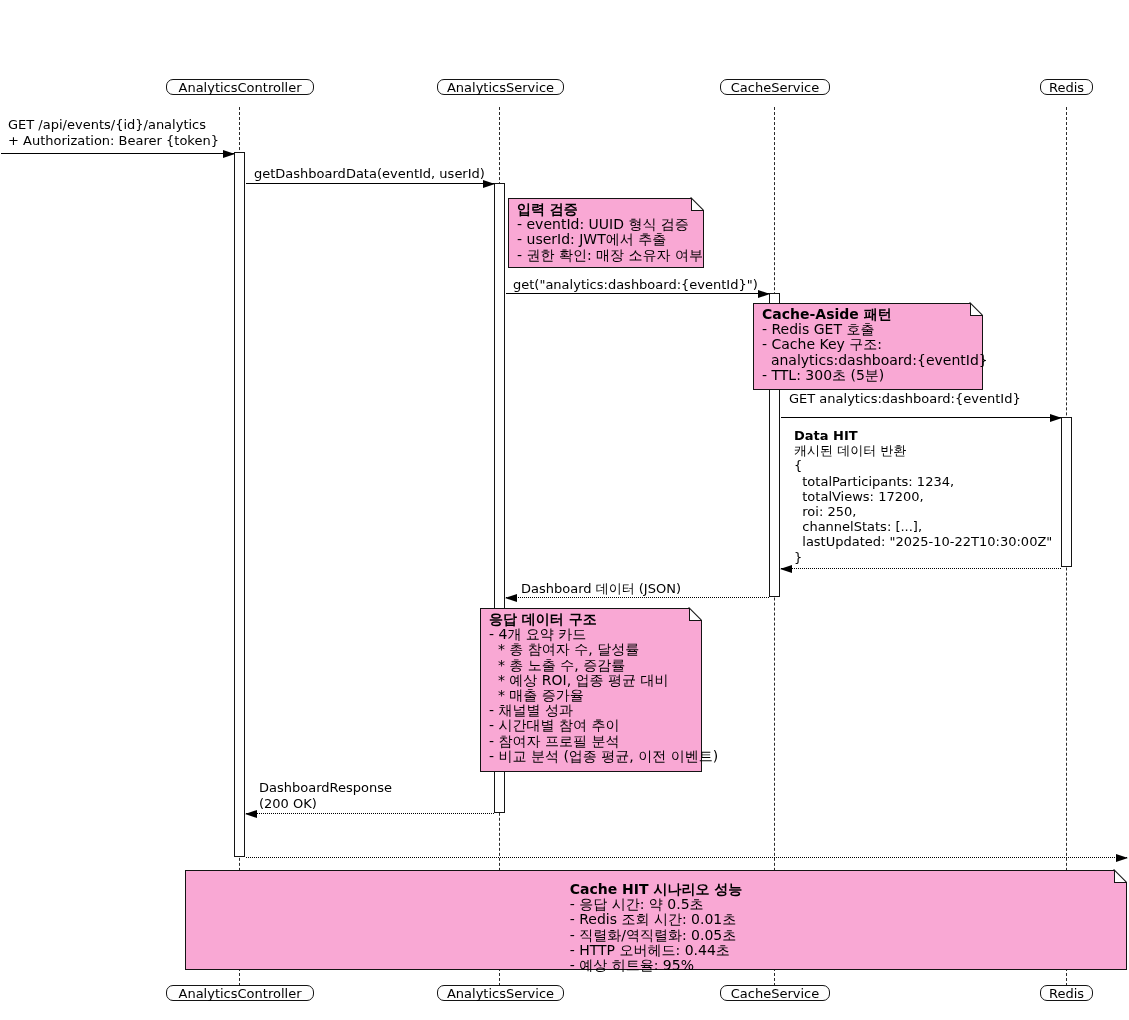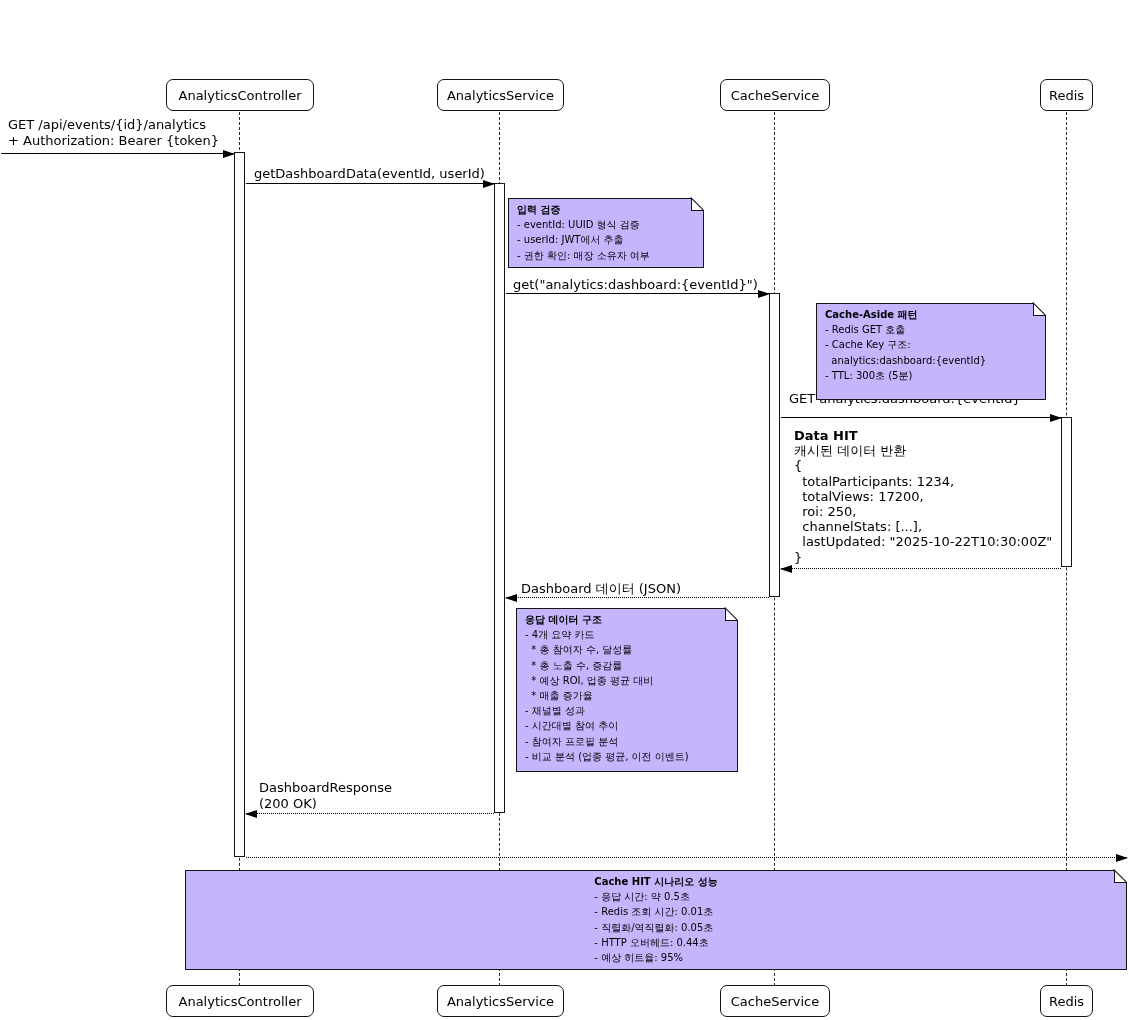--- a/index.html
+++ b/index.html
@@ -4,50 +4,50 @@
 <style>
   html,body { margin:0; padding:0; background:#ffffff; }
   .canvas {
     position:relative; width:1129px; height:1020px; background:#ffffff;
     font-family:"DejaVu Sans","Liberation Sans",sans-serif; color:#000;
     overflow:hidden;
   }
   .title-wrap { position:absolute; top:14px; left:0; right:0; text-align:center;
     font-weight:bold; font-size:18px; line-height:26px; }
   .lifeline { position:absolute; width:0; border-left:1px dashed #2b2b2b; }
-  .participant { position:absolute; height:32px; background:#fefefe;
+  .participant { position:absolute; height:16px; background:#fefefe;
     border:1.4px solid #141414; border-radius:7px; box-sizing:border-box;
     display:flex; align-items:center; justify-content:center;
     font-size:13px; white-space:nowrap; z-index:4; }
   .activation { position:absolute; width:11px; background:#ffffff;
     border:1.3px solid #141414; box-sizing:border-box; z-index:3; }
   .msg-line { position:absolute; height:0; border-top:1.3px solid #000; z-index:5; }
   .msg-line.dashed { border-top:1.3px dotted #000; }
   .arr-r::after { content:""; position:absolute; right:-1px; top:-4.5px;
     width:0; height:0; border-left:12px solid #000;
     border-top:4px solid transparent; border-bottom:4px solid transparent; }
   .arr-l::before { content:""; position:absolute; left:-1px; top:-4.5px;
     width:0; height:0; border-right:12px solid #000;
     border-top:4px solid transparent; border-bottom:4px solid transparent; }
   .label { position:absolute; font-size:13px; line-height:15.5px;
     white-space:pre; z-index:6; }
   .mono-block { position:absolute; font-size:13px; line-height:15.2px;
     white-space:pre; z-index:6; }
-  .note { position:absolute; background:#c4b5fd; border:1.3px solid #141414;
-    box-sizing:border-box; padding:3px 8px 4px 8px; font-size:10px;
+  .note { position:absolute; background:#f9a8d4; border:1.3px solid #141414;
+    box-sizing:border-box; padding:3px 8px 4px 8px; font-size:14px;
     line-height:15.2px; z-index:7; }
   .note-title { font-weight:bold; }
   .note-body { white-space:pre; }
   .note-fold { position:absolute; top:-1px; right:-1px; width:13px; height:13px;
     background:#ffffff; border-left:1.3px solid #141414;
     border-bottom:1.3px solid #141414; box-sizing:border-box; }
   .note-fold::after { content:""; position:absolute; left:-1px; top:-1px;
     width:18.4px; height:0; border-top:1.3px solid #141414;
     transform-origin:0 0; transform:rotate(45deg); }
-  .center-block { width:fit-content; margin:0 auto; text-align:left; }
+  .center-block { width:fit-content; margin:8px auto; text-align:left; }
 </style>
 </head>
 <body>
 
 <div class="canvas">
 
 
   <div class="lifeline" style="left:239px; top:107px; height:879px;"></div>
   <div class="lifeline" style="left:499px; top:107px; height:879px;"></div>
   <div class="lifeline" style="left:774px; top:107px; height:879px;"></div>
@@ -74,21 +74,21 @@
     <div class="note-fold"></div>
     <div class="note-title">입력 검증</div>
     <div class="note-body">- eventId: UUID 형식 검증
 - userId: JWT에서 추출
 - 권한 확인: 매장 소유자 여부</div>
   </div>
 
   <div class="label" style="left:513px; top:277px;">get("analytics:dashboard:{eventId}")</div>
   <div class="msg-line arr-r" style="left:506px; top:293px; width:263px;"></div>
 
-  <div class="note" style="left:816px; top:303px; width:230px; height:97px;">
+  <div class="note" style="left:753px; top:303px; width:230px; height:87px;">
     <div class="note-fold"></div>
     <div class="note-title">Cache-Aside 패턴</div>
     <div class="note-body">- Redis GET 호출
 - Cache Key 구조:
   analytics:dashboard:{eventId}
 - TTL: 300초 (5분)</div>
   </div>
 
   <div class="label" style="left:789px; top:391px;">GET analytics:dashboard:{eventId}</div>
   <div class="msg-line arr-r" style="left:781px; top:417px; width:280px;"></div>
@@ -100,21 +100,21 @@
   totalViews: 17200,
   roi: 250,
   channelStats: [...],
   lastUpdated: "2025-10-22T10:30:00Z"
 }</span></div>
   <div class="msg-line dashed arr-l" style="left:781px; top:568px; width:280px;"></div>
 
   <div class="label" style="left:521px; top:581px;">Dashboard 데이터 (JSON)</div>
   <div class="msg-line dashed arr-l" style="left:506px; top:597px; width:263px;"></div>
 
-  <div class="note" style="left:516px; top:608px; width:222px; height:164px;">
+  <div class="note" style="left:480px; top:608px; width:222px; height:164px;">
     <div class="note-fold"></div>
     <div class="note-title">응답 데이터 구조</div>
     <div class="note-body">- 4개 요약 카드
   * 총 참여자 수, 달성률
   * 총 노출 수, 증감률
   * 예상 ROI, 업종 평균 대비
   * 매출 증가율
 - 채널별 성과
 - 시간대별 참여 추이
 - 참여자 프로필 분석

